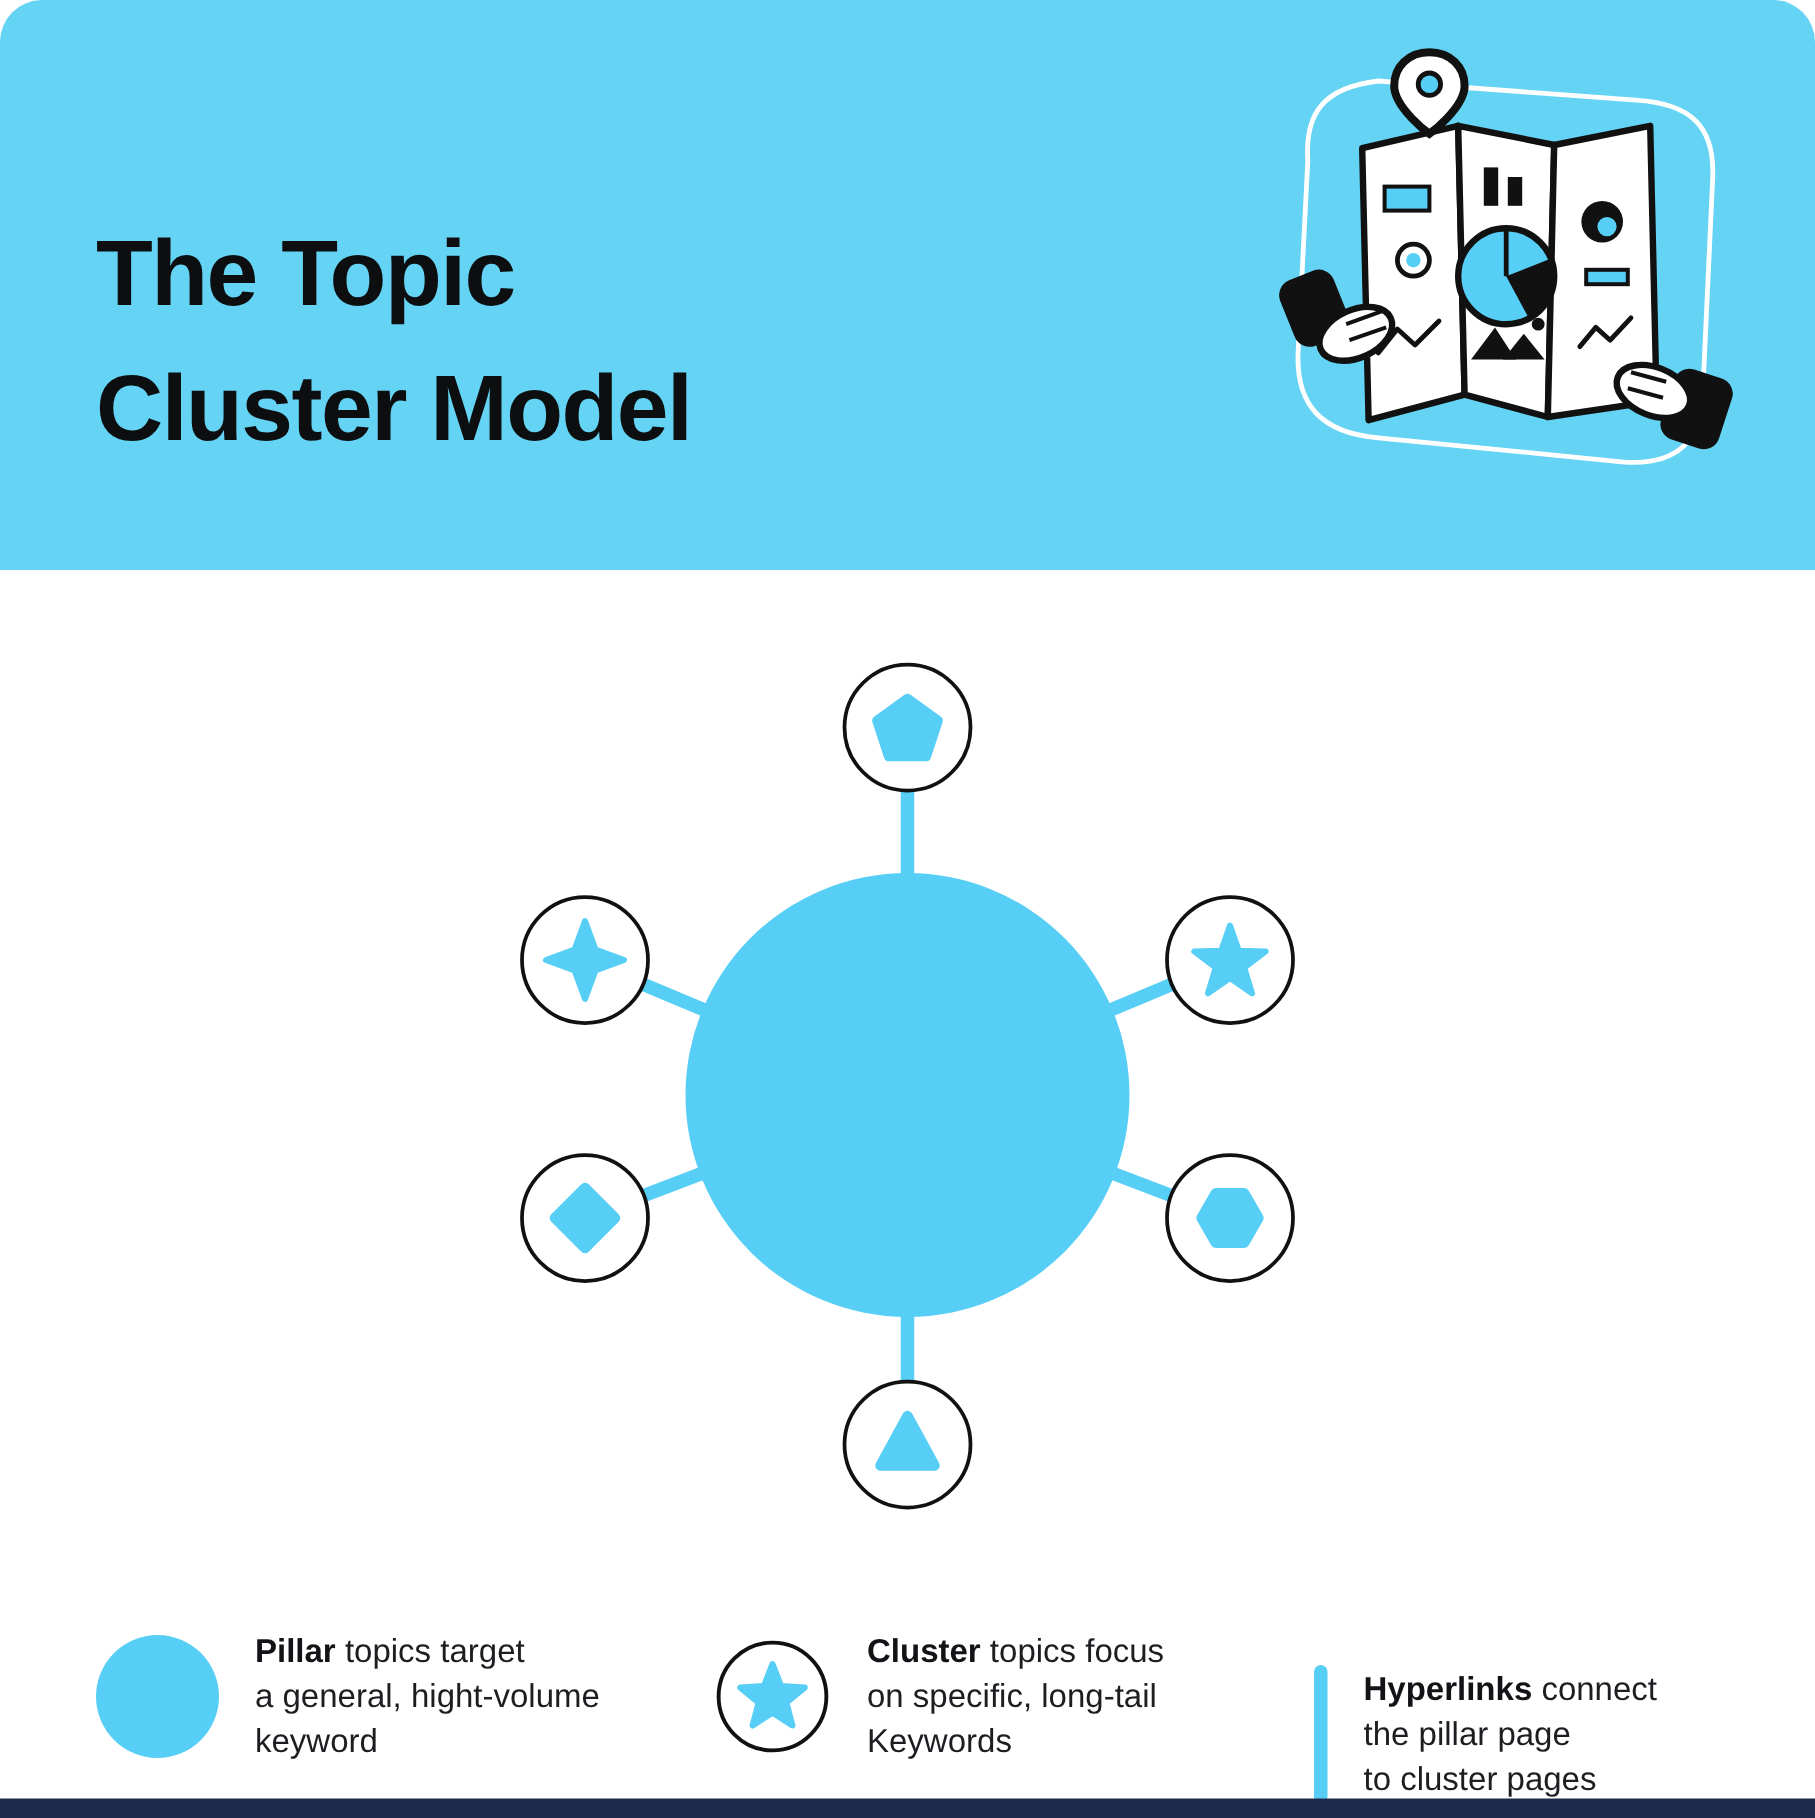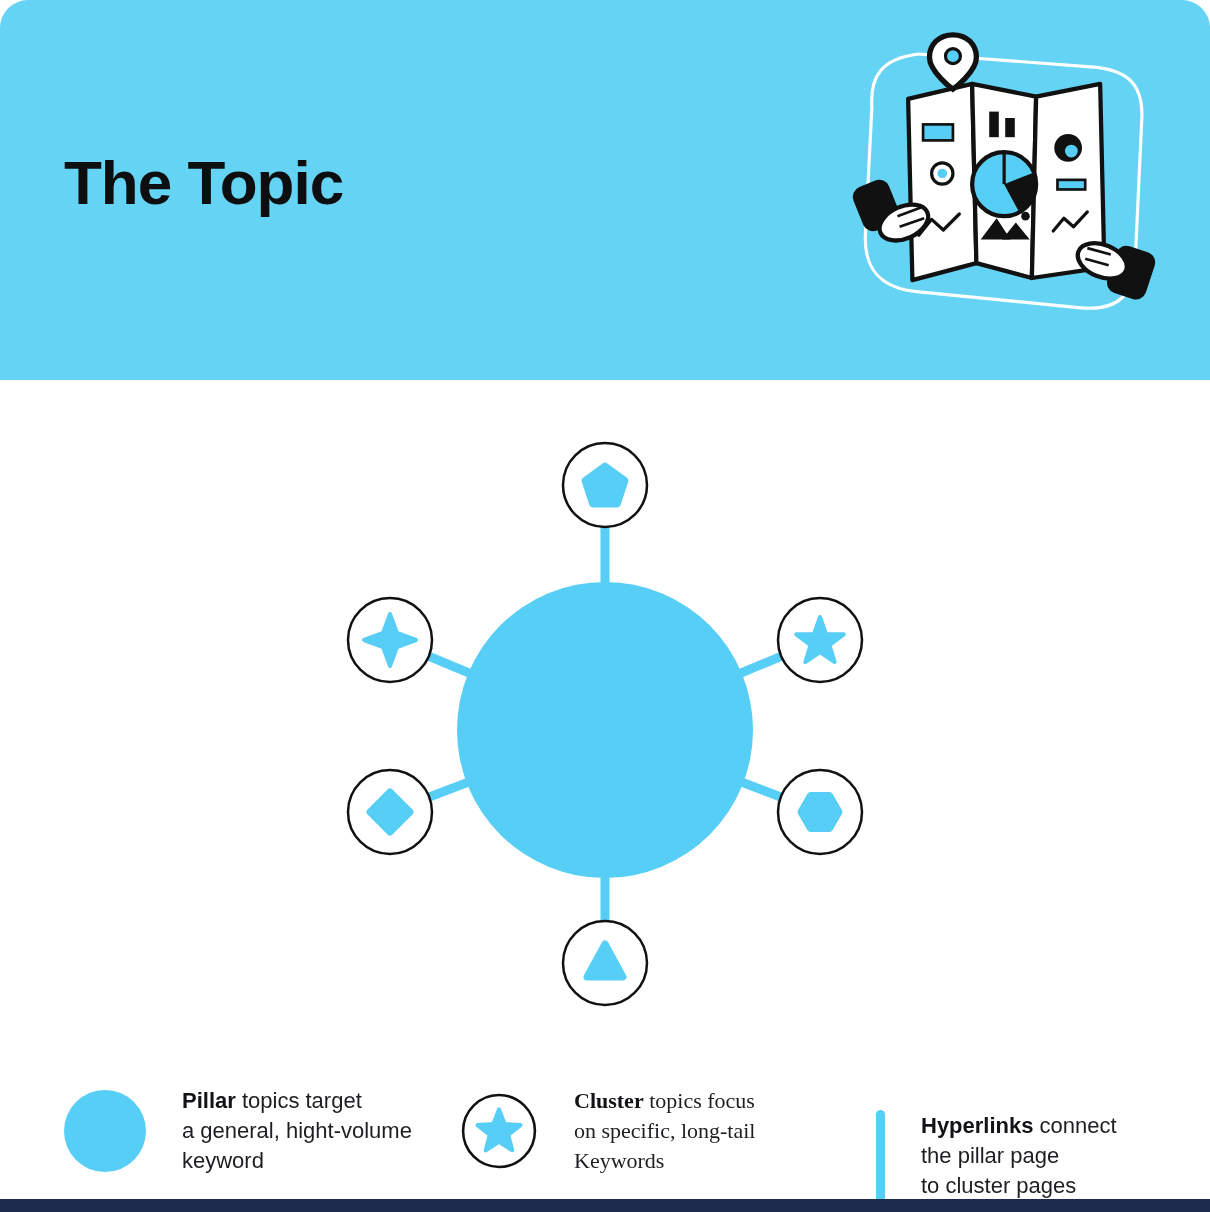--- a/index.html
+++ b/index.html
@@ -21,23 +21,23 @@
   .title span { display:block; }
   .illustration {
     position:absolute; right:48px; top:22px; width:320px; height:320px;
   }
   
   .diagram-area {
     position:absolute; top:400px; left:0; width:1210px; height:660px;
   }
   
   .legend { position:absolute; top:1078px; left:0; width:1210px; height:115px; }
-  .legend-item { position:absolute; display:flex; align-items:center; gap:36px; }
+  .legend-item { position:absolute; display:flex; align-items:center; gap:24px; }
   .legend-item.i0 { left:64px;  top:8px; }
-  .legend-item.i1 { left:460px; top:8px;font-family:Liberation Serif, serif; }
+  .legend-item.i1 { left:476px; top:8px; }
   .legend-item.i2 { left:876px; top:8px;margin-top:24px; }
   .legend-icon.pillar {
     width:82px; height:82px; border-radius:50%; background:#57CEF5; flex:0 0 auto;
   }
   .legend-icon.cluster { width:78px; height:78px; flex:0 0 auto; }
   .legend-icon.hyperlink {
     width:9px; height:92px; border-radius:5px; background:#57CEF5; flex:0 0 auto;
   }
   .legend-text {
     font-size:22px; line-height:30px; color:#1c1e21; white-space:pre-line;
@@ -50,20 +50,21 @@
   }
 </style>
 </head>
 <body>
 
 <div class="page">
 
   <header class="header">
     <h1 class="title">
       <span>The Topic</span>
+      <span>Cluster Model</span>
     </h1>
 
     <div class="illustration">
       <svg viewBox="0 0 300 300" width="320" height="320">
 
         <path d="M72 30 C 38 34 26 50 28 80 L 22 198 C 20 233 37 250 72 253 L 224 268 C 259 271 275 255 275 222 L 281 92 C 283 58 267 44 233 42 Z" fill="none" stroke="#ffffff" stroke-width="3"></path>
 
         <g stroke="#111111" stroke-width="4" stroke-linejoin="round">
           <polygon points="62,72 122,58 126,226 66,242" fill="#ffffff"></polygon>
           <polygon points="122,58 182,70 178,240 126,226" fill="#ffffff"></polygon>

